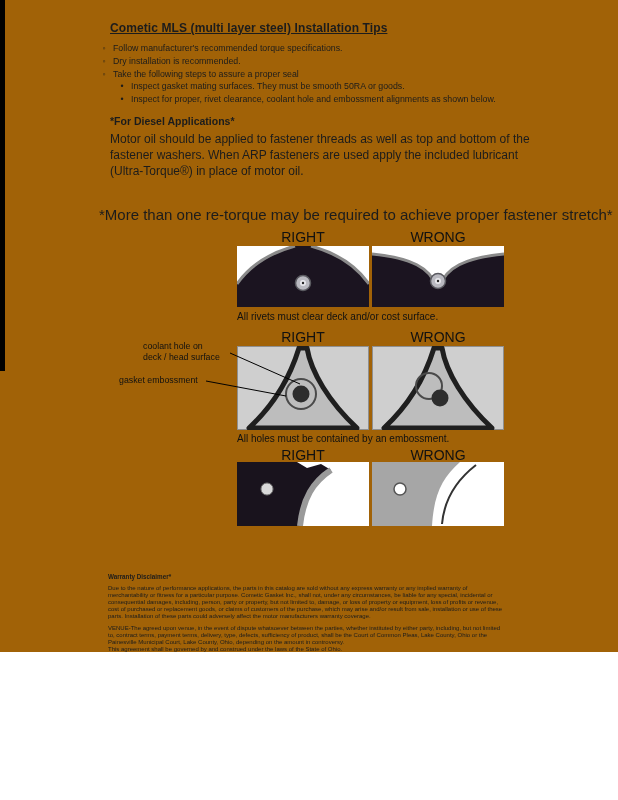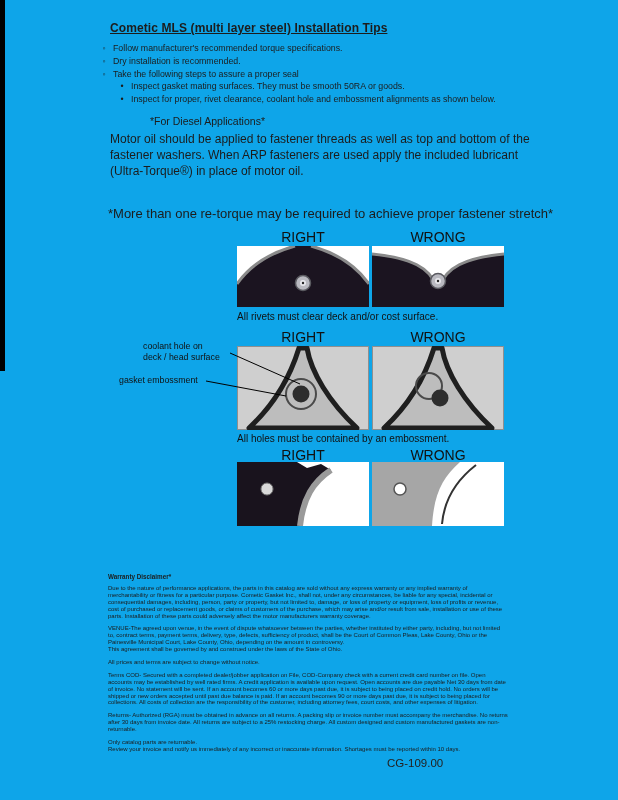--- a/index.html
+++ b/index.html
@@ -1,33 +1,33 @@
 <!DOCTYPE html>
 <html><head>
 <meta charset="utf-8">
 <style>
   * { margin:0; padding:0; box-sizing:border-box; }
   html,body { background:#ffffff; }
   body { font-family:"Liberation Sans", sans-serif; color:#1c1c1c; }
-  .page { position:relative; width:618px; height:800px; background:#0ea5e9; overflow:hidden; }
+  .page { position:relative; width:618px; height:652px; background:#a16207; overflow:hidden; }
 
   .left-strip { position:absolute; left:0; top:0; width:5px; height:371px; background:#000; }
 
   .title { position:absolute; left:110px; top:21px; font-size:12px; font-weight:bold; text-decoration:underline; letter-spacing:.1px; }
 
   .bullets { position:absolute; left:100px; top:42px; width:430px; font-size:8.8px; line-height:1.45; }
   .b { display:flex; gap:5px; }
   .b .mk { width:8px; flex:0 0 8px; text-align:center; }
   .b.sub { margin-left:18px; }
 
-  .diesel-heading { position:absolute; left:110px; top:115px; font-size:10.5px; font-weight:normal;margin-left:40px; }
+  .diesel-heading { position:absolute; left:110px; top:115px; font-size:10.5px; font-weight:bold; }
   .para { position:absolute; left:110px; width:420px; font-size:12px; line-height:1.32; }
   .p1 { top:132px; }
   .p2 { top:164px; }
-  .note { position:absolute; left:108px; top:206px; font-size:13px; }
+  .note { position:absolute; left:99px; top:206px; font-size:15px; }
 
   .col-hdr { position:absolute; width:132px; text-align:center; font-size:14px; color:#111; }
   .cl { left:237px; } .cr { left:372px; }
   .r1h { top:229px; } .r2h { top:329px; } .r3h { top:447px; }
 
   .diag { position:absolute; width:132px; }
   .diag svg { display:block; width:100%; height:100%; }
   .d1 { top:246px; height:61px; }
   .d2 { top:346px; height:84px; }
   .d3 { top:462px; height:64px; }

